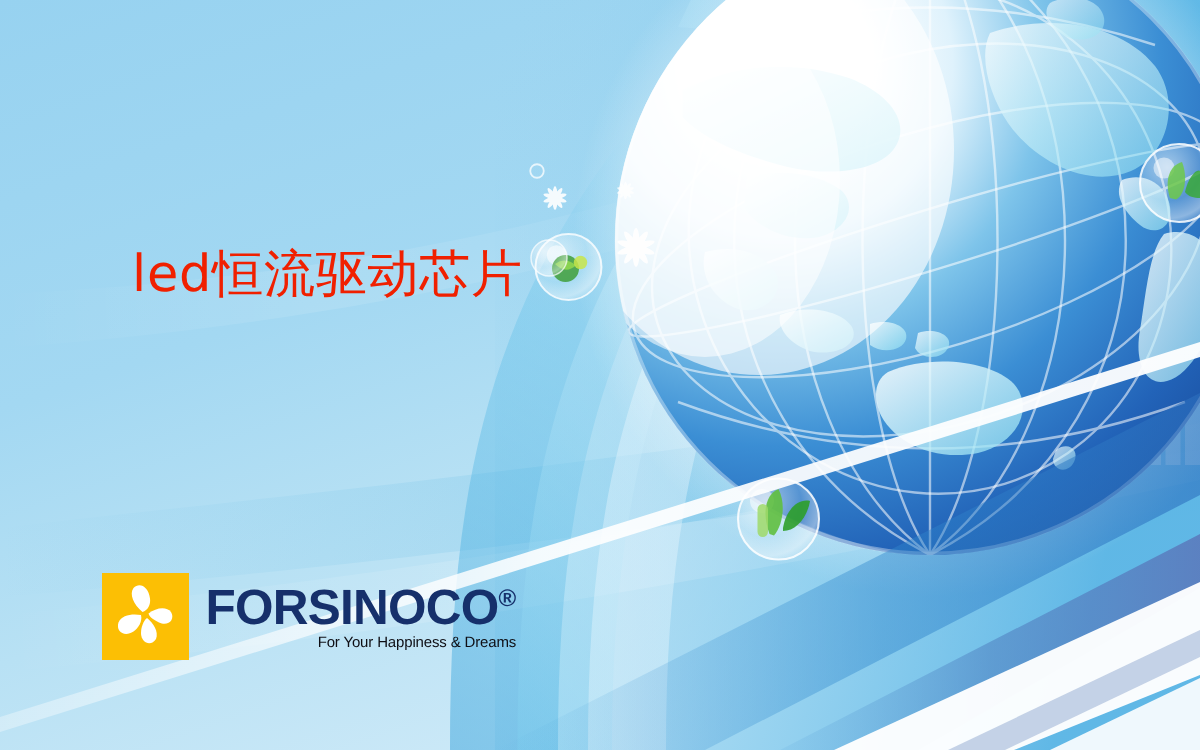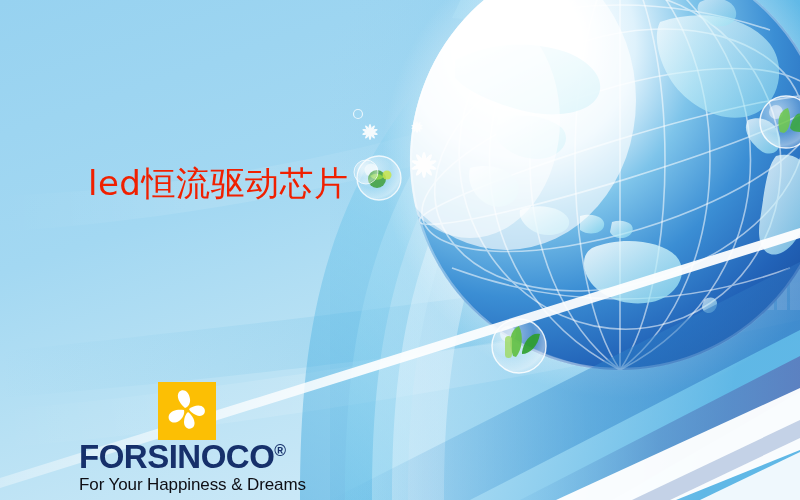--- a/index.html
+++ b/index.html
@@ -45,21 +45,20 @@
   #headline .l2 { display: block; padding-left: 14px; margin-top: 8px; }
 
   
   #logo {
     position: absolute;
     left: 68px;
     top: 382px;
     z-index: 45;
     display: flex;
     align-items: center;
-    flex-direction: column;
   }
   #logo-mark {
     width: 58px;
     height: 58px;
     background: #fcbf04;
     flex: 0 0 auto;
   }
   #logo-text {
     margin-left: 11px;
     display: block;
@@ -72,21 +71,21 @@
     line-height: 1;
     font-family: "Liberation Sans", sans-serif;
     white-space: nowrap;
   }
   #logo-wordmark .reg {
     font-size: 16px;
     vertical-align: super;
     letter-spacing: 0;
   }
   #logo-tagline {
-    font-size: 17px;
+    font-size: 10px;
     color: #0e0e14;
     line-height: 1;
     margin-top: 3px;
     letter-spacing: -0.1px;
     font-family: "Liberation Sans", sans-serif;
     white-space: nowrap;
     text-align: right;
   }
 </style>
 </head>

